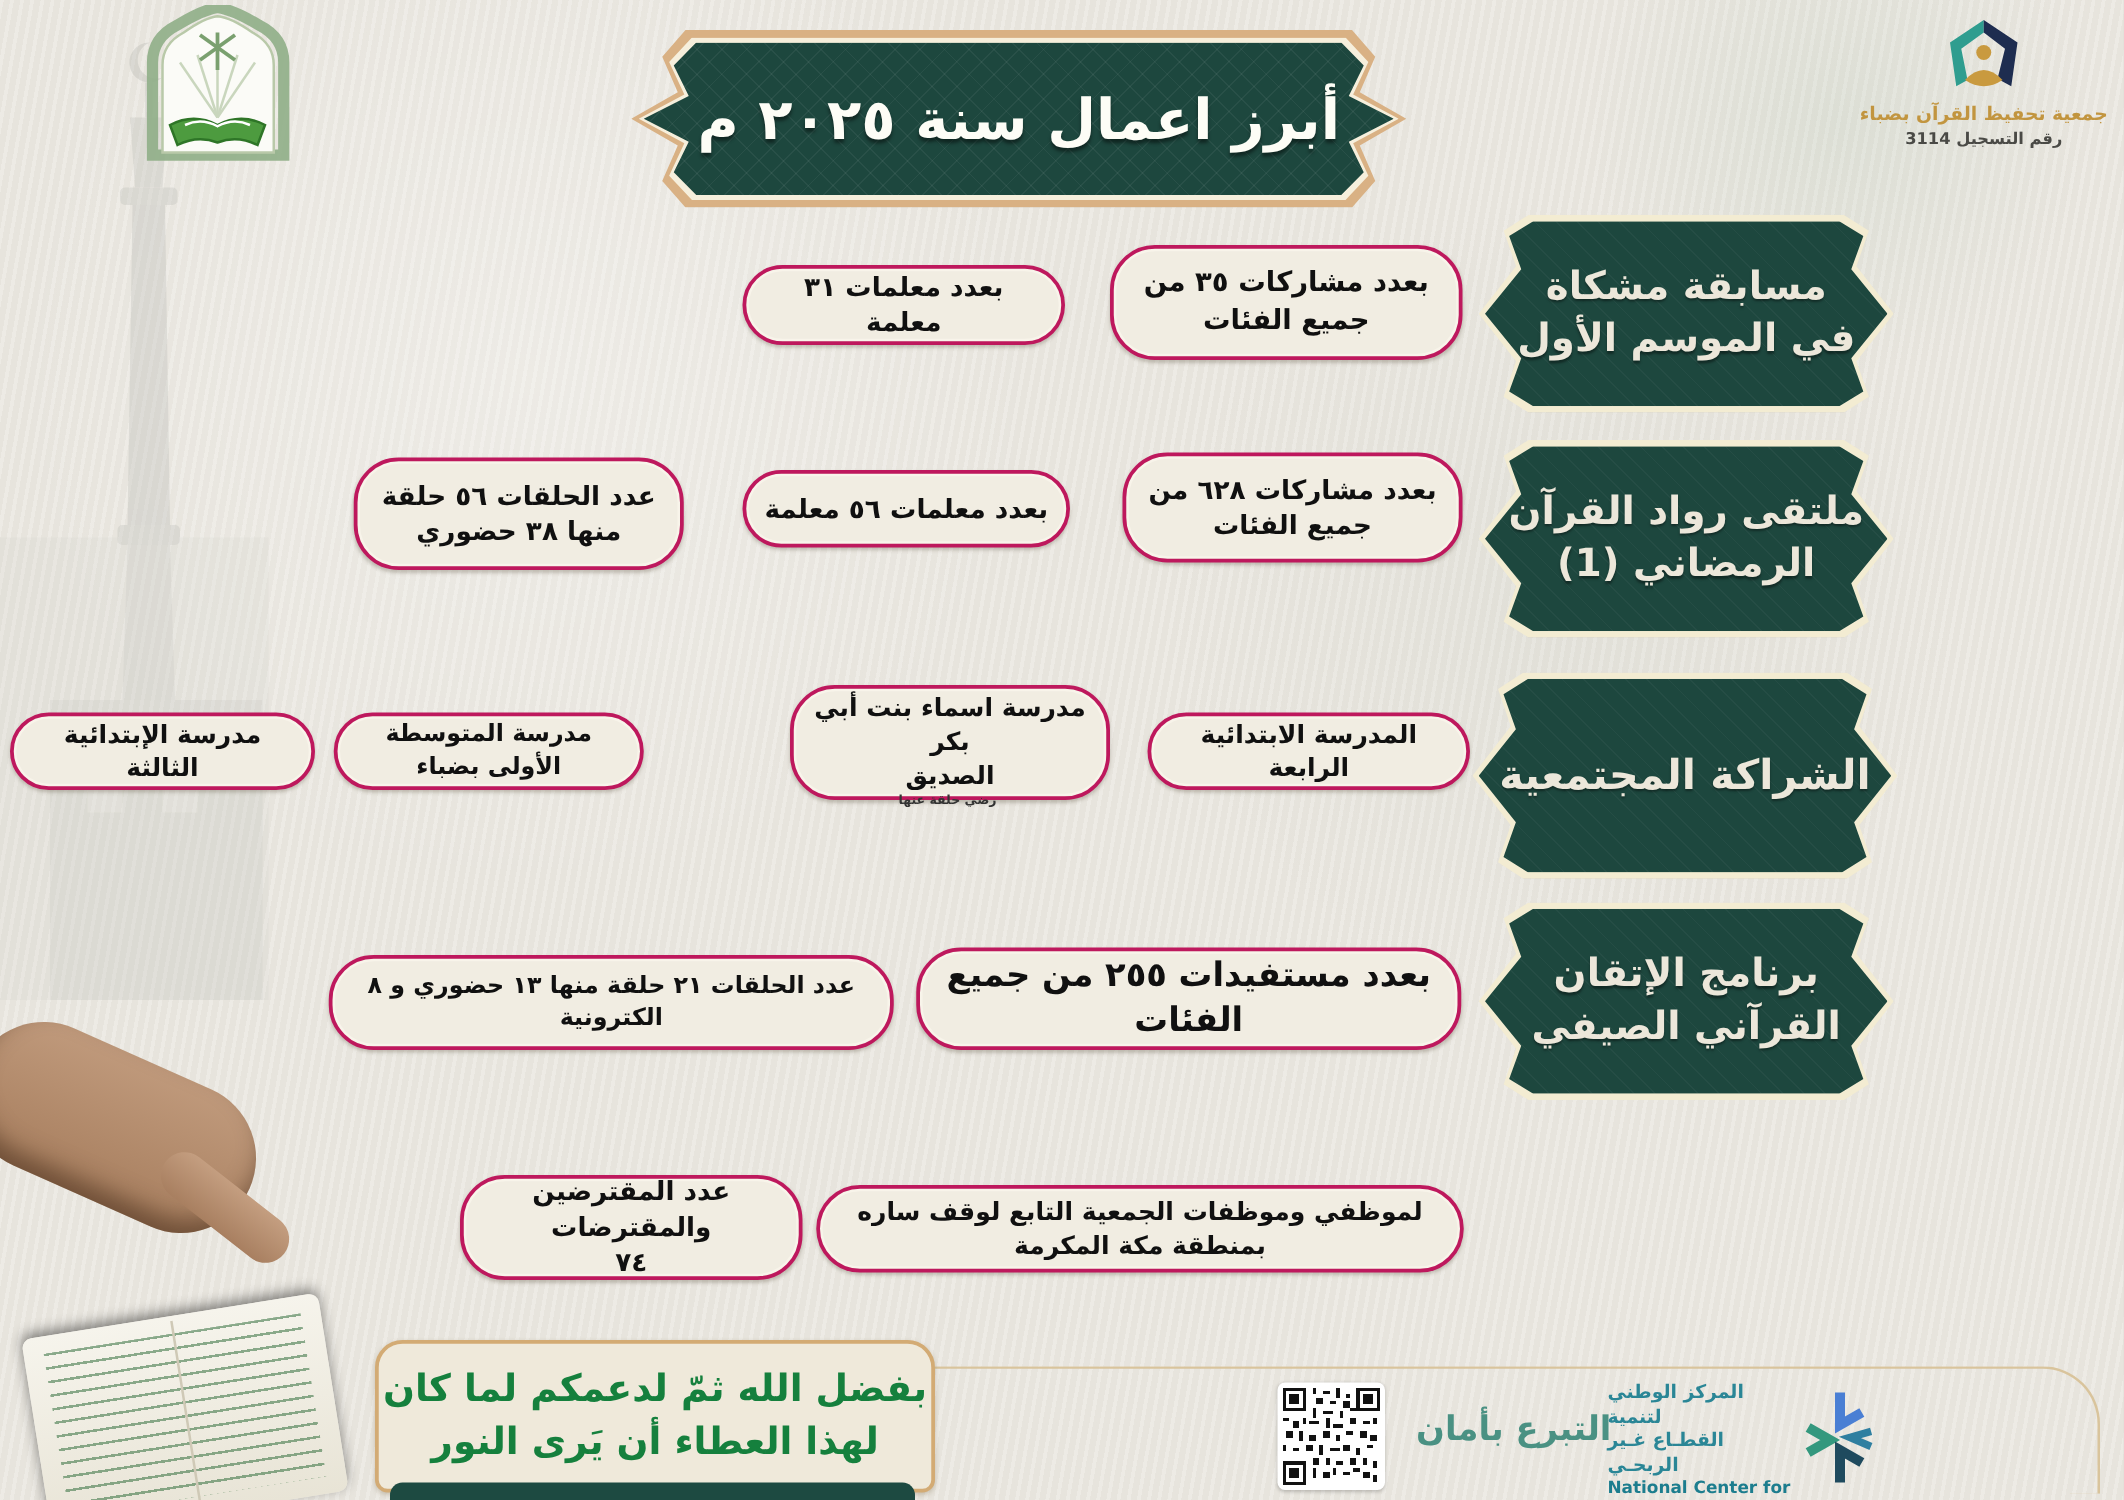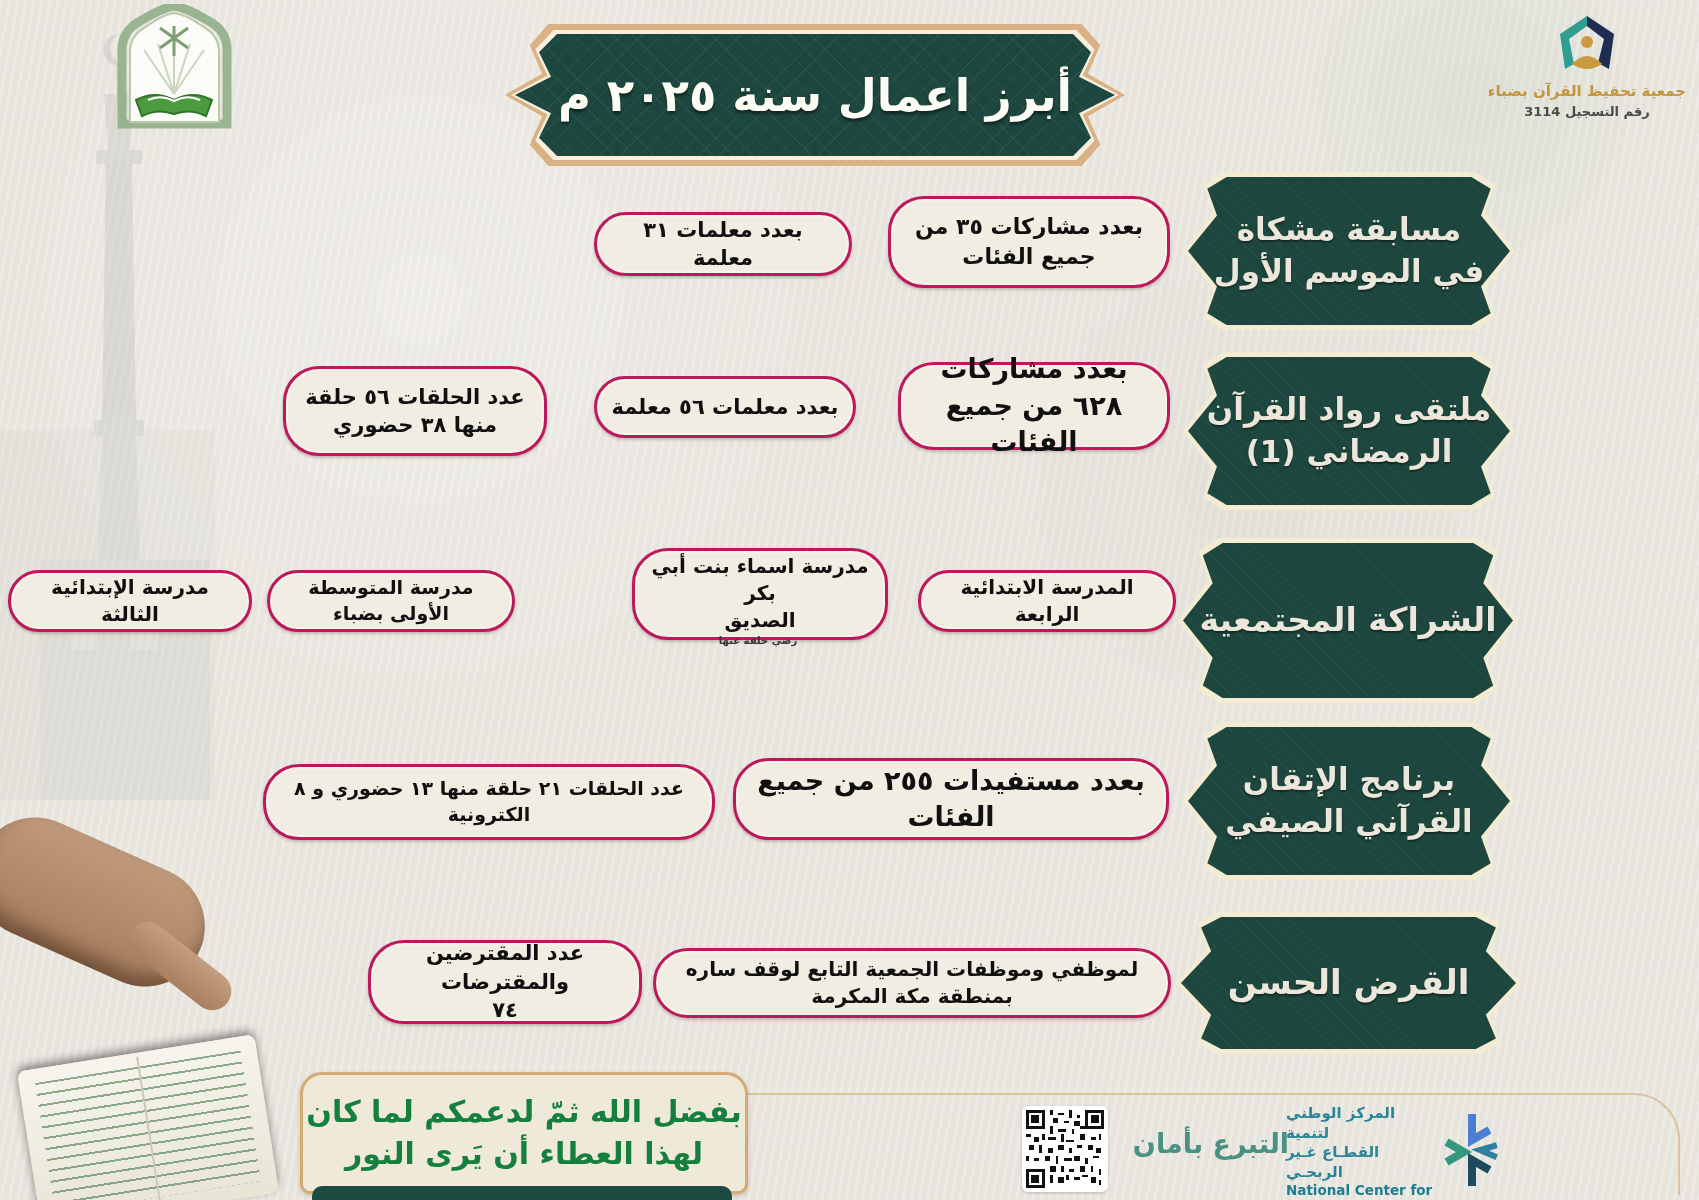--- a/index.html
+++ b/index.html
@@ -84,21 +84,21 @@
     border:3px solid #be185d;
     border-radius:36px;
     box-shadow:0 2px 3px rgba(90,80,60,.3), inset 0 0 0 2px #f8f4ea;
     display:flex;align-items:center;justify-content:center;text-align:center;
     font-weight:bold;color:#101010;
     white-space:pre-line;line-height:1.35;
     padding:2px 14px;box-sizing:border-box;
   }
   .p11{left:888px;top:196px;width:282px;height:92px;font-size:22px;}
   .p12{left:594px;top:212px;width:258px;height:64px;font-size:21px;}
-  .p21{left:898px;top:362px;width:272px;height:88px;font-size:27px;}
+  .p21{left:898px;top:362px;width:272px;height:88px;font-size:21px;}
   .p22{left:594px;top:376px;width:262px;height:62px;font-size:21px;}
   .p23{left:283px;top:366px;width:264px;height:90px;font-size:21px;}
   .p31{left:918px;top:570px;width:258px;height:62px;font-size:20px;}
   .p32{left:632px;top:548px;width:256px;height:92px;font-size:20px;flex-direction:row;flex-wrap:wrap;}
   .p32 .main{white-space:pre-line;}
   .honorific{font-size:10px;color:#333;margin-right:4px;align-self:flex-end;margin-bottom:10px;}
   .p33{left:267px;top:570px;width:248px;height:62px;font-size:19px;}
   .p34{left:8px;top:570px;width:244px;height:62px;font-size:20px;}
   .p41{left:733px;top:758px;width:436px;height:82px;font-size:27px;}
   .p42{left:263px;top:764px;width:452px;height:76px;font-size:19px;}
@@ -234,23 +234,20 @@
   <div class="badge b2">
       <div class="badge-in rtl">ملتقى رواد القرآن
 الرمضاني (1)</div>
     </div>
   <div class="badge b3">
       <div class="badge-in rtl">الشراكة المجتمعية</div>
     </div>
   <div class="badge b4">
       <div class="badge-in rtl">برنامج الإتقان
 القرآني الصيفي</div>
-    </div>
-  <div class="badge b5">
-      <div class="badge-in rtl">القرض الحسن</div>
     </div>
 
   <div class="pill p11 rtl">بعدد مشاركات ٣٥ من جميع الفئات</div>
   <div class="pill p12 rtl">بعدد معلمات ٣١ معلمة</div>
 
   <div class="pill p21 rtl">بعدد مشاركات ٦٢٨ من جميع الفئات</div>
   <div class="pill p22 rtl">بعدد معلمات ٥٦ معلمة</div>
   <div class="pill p23 rtl">عدد الحلقات ٥٦ حلقة
 منها ٣٨ حضوري</div>
 

